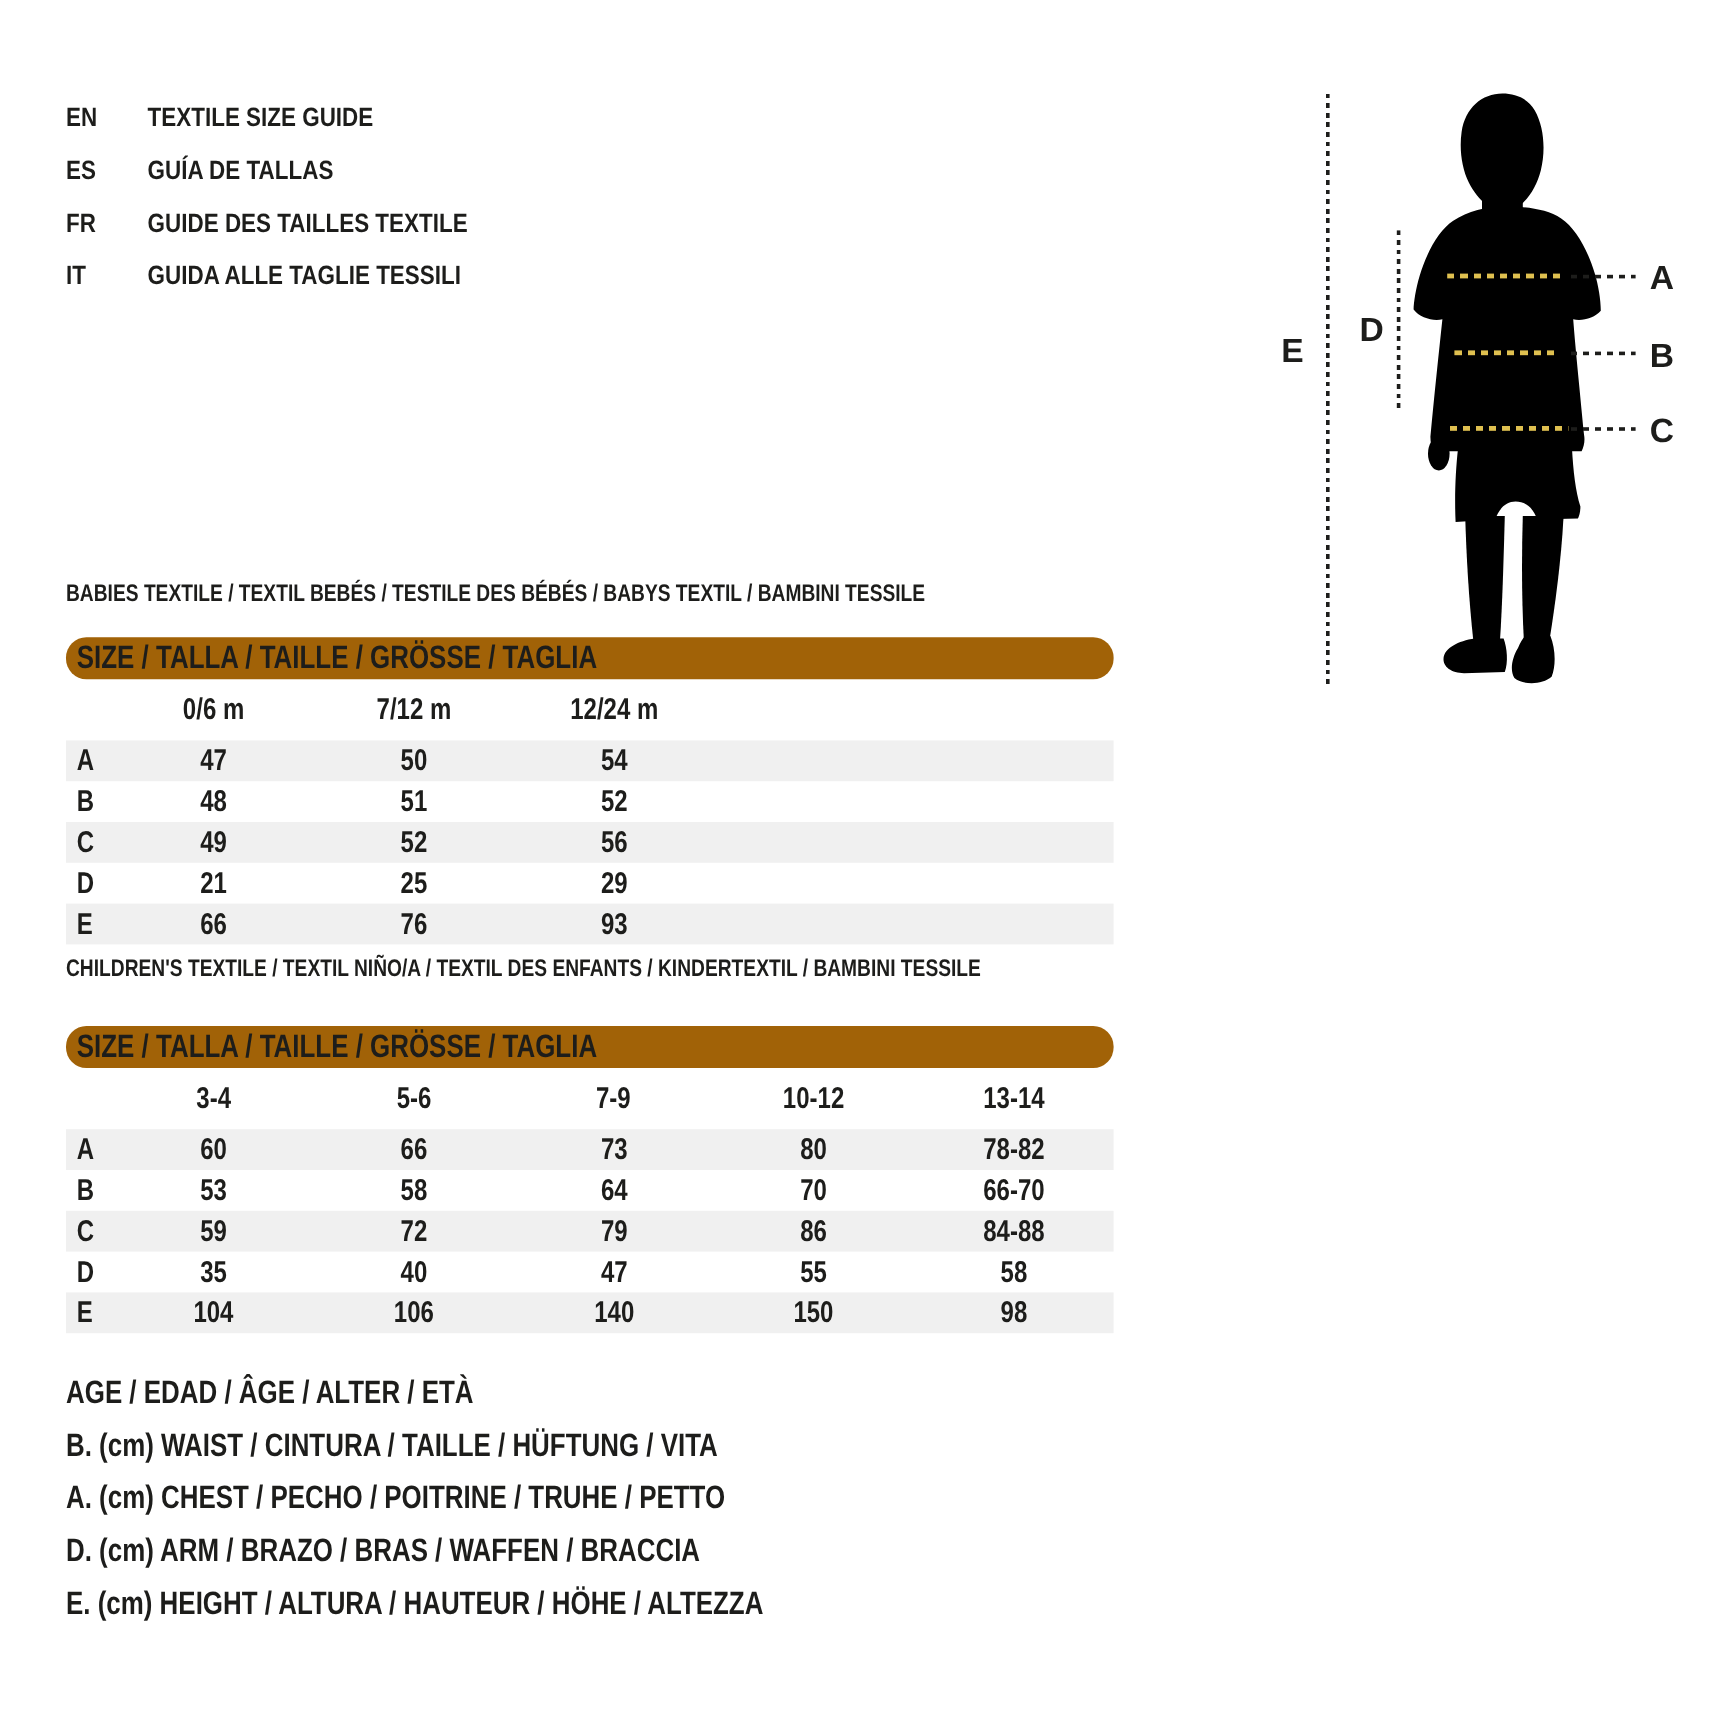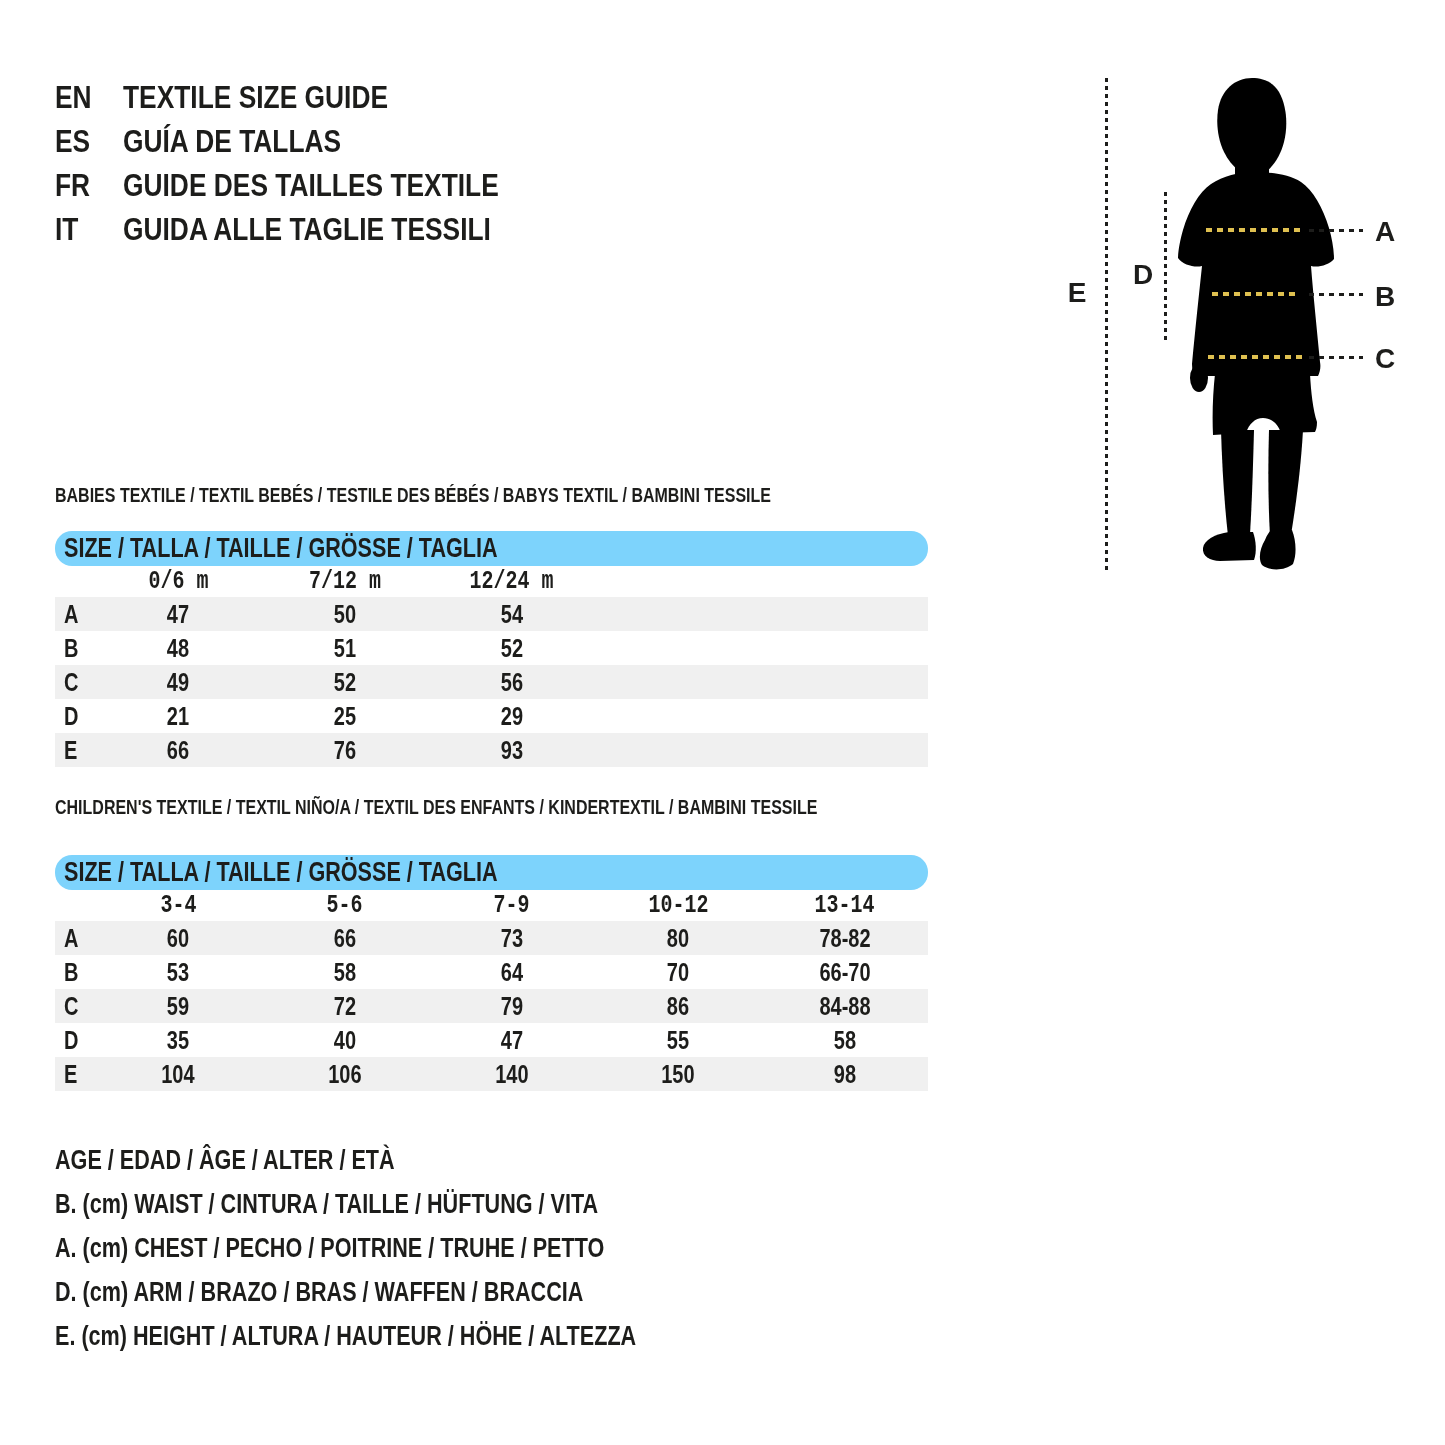--- a/index.html
+++ b/index.html
@@ -8,31 +8,31 @@
     position:relative; width:1445px; height:1445px; background:#ffffff;
     font-family:"Liberation Sans", sans-serif; color:#1d1d1b; overflow:hidden;
   }
   
   .t  { display:inline-block; transform:scaleX(.80); transform-origin:0 50%; white-space:nowrap; font-weight:bold; }
   .tc { display:inline-block; transform:scaleX(.80); transform-origin:50% 50%; white-space:nowrap; font-weight:bold; }
   .tl { display:inline-block; transform:scaleX(.85); transform-origin:0 50%; white-space:nowrap; font-weight:bold; }
 
   
   .langs { position:absolute; left:55px; top:76px; }
-  .lang-row { display:flex; height:44px; align-items:center; font-size:31px; }
+  .lang-row { display:flex; height:44px; align-items:center; font-size:22px; }
   .lang-code { width:68px; flex:0 0 68px; }
 
   
   .sec-title { position:absolute; left:55px; font-size:20px; height:34px; line-height:34px; }
 
   
   .sgtable { position:absolute; left:55px; width:873px; }
-  .gbar { height:35px; background:#7dd3fc; display:flex; align-items:center; padding-left:9px; font-size:27px;border-radius:17px; }
+  .gbar { height:35px; background:#a16207; display:flex; align-items:center; padding-left:9px; font-size:27px;border-radius:17px; }
   .trow { display:grid; grid-template-columns:40px repeat(5, 1fr); height:34px; align-items:center; font-size:25px; }
-  .trow.hd { height:31px;font-family:Liberation Mono, monospace; }
+  .trow.hd { height:51px; }
   .trow .lbl { padding-left:9px; text-align:left; }
   .trow .cell { text-align:center; }
   .stripe { background:#f0f0f0; }
 
   
   .legend { position:absolute; left:55px; top:1138px; }
   .legend-line { height:44px; line-height:44px; font-size:27px; }
 
   
   .vdot { position:absolute; width:3px;

